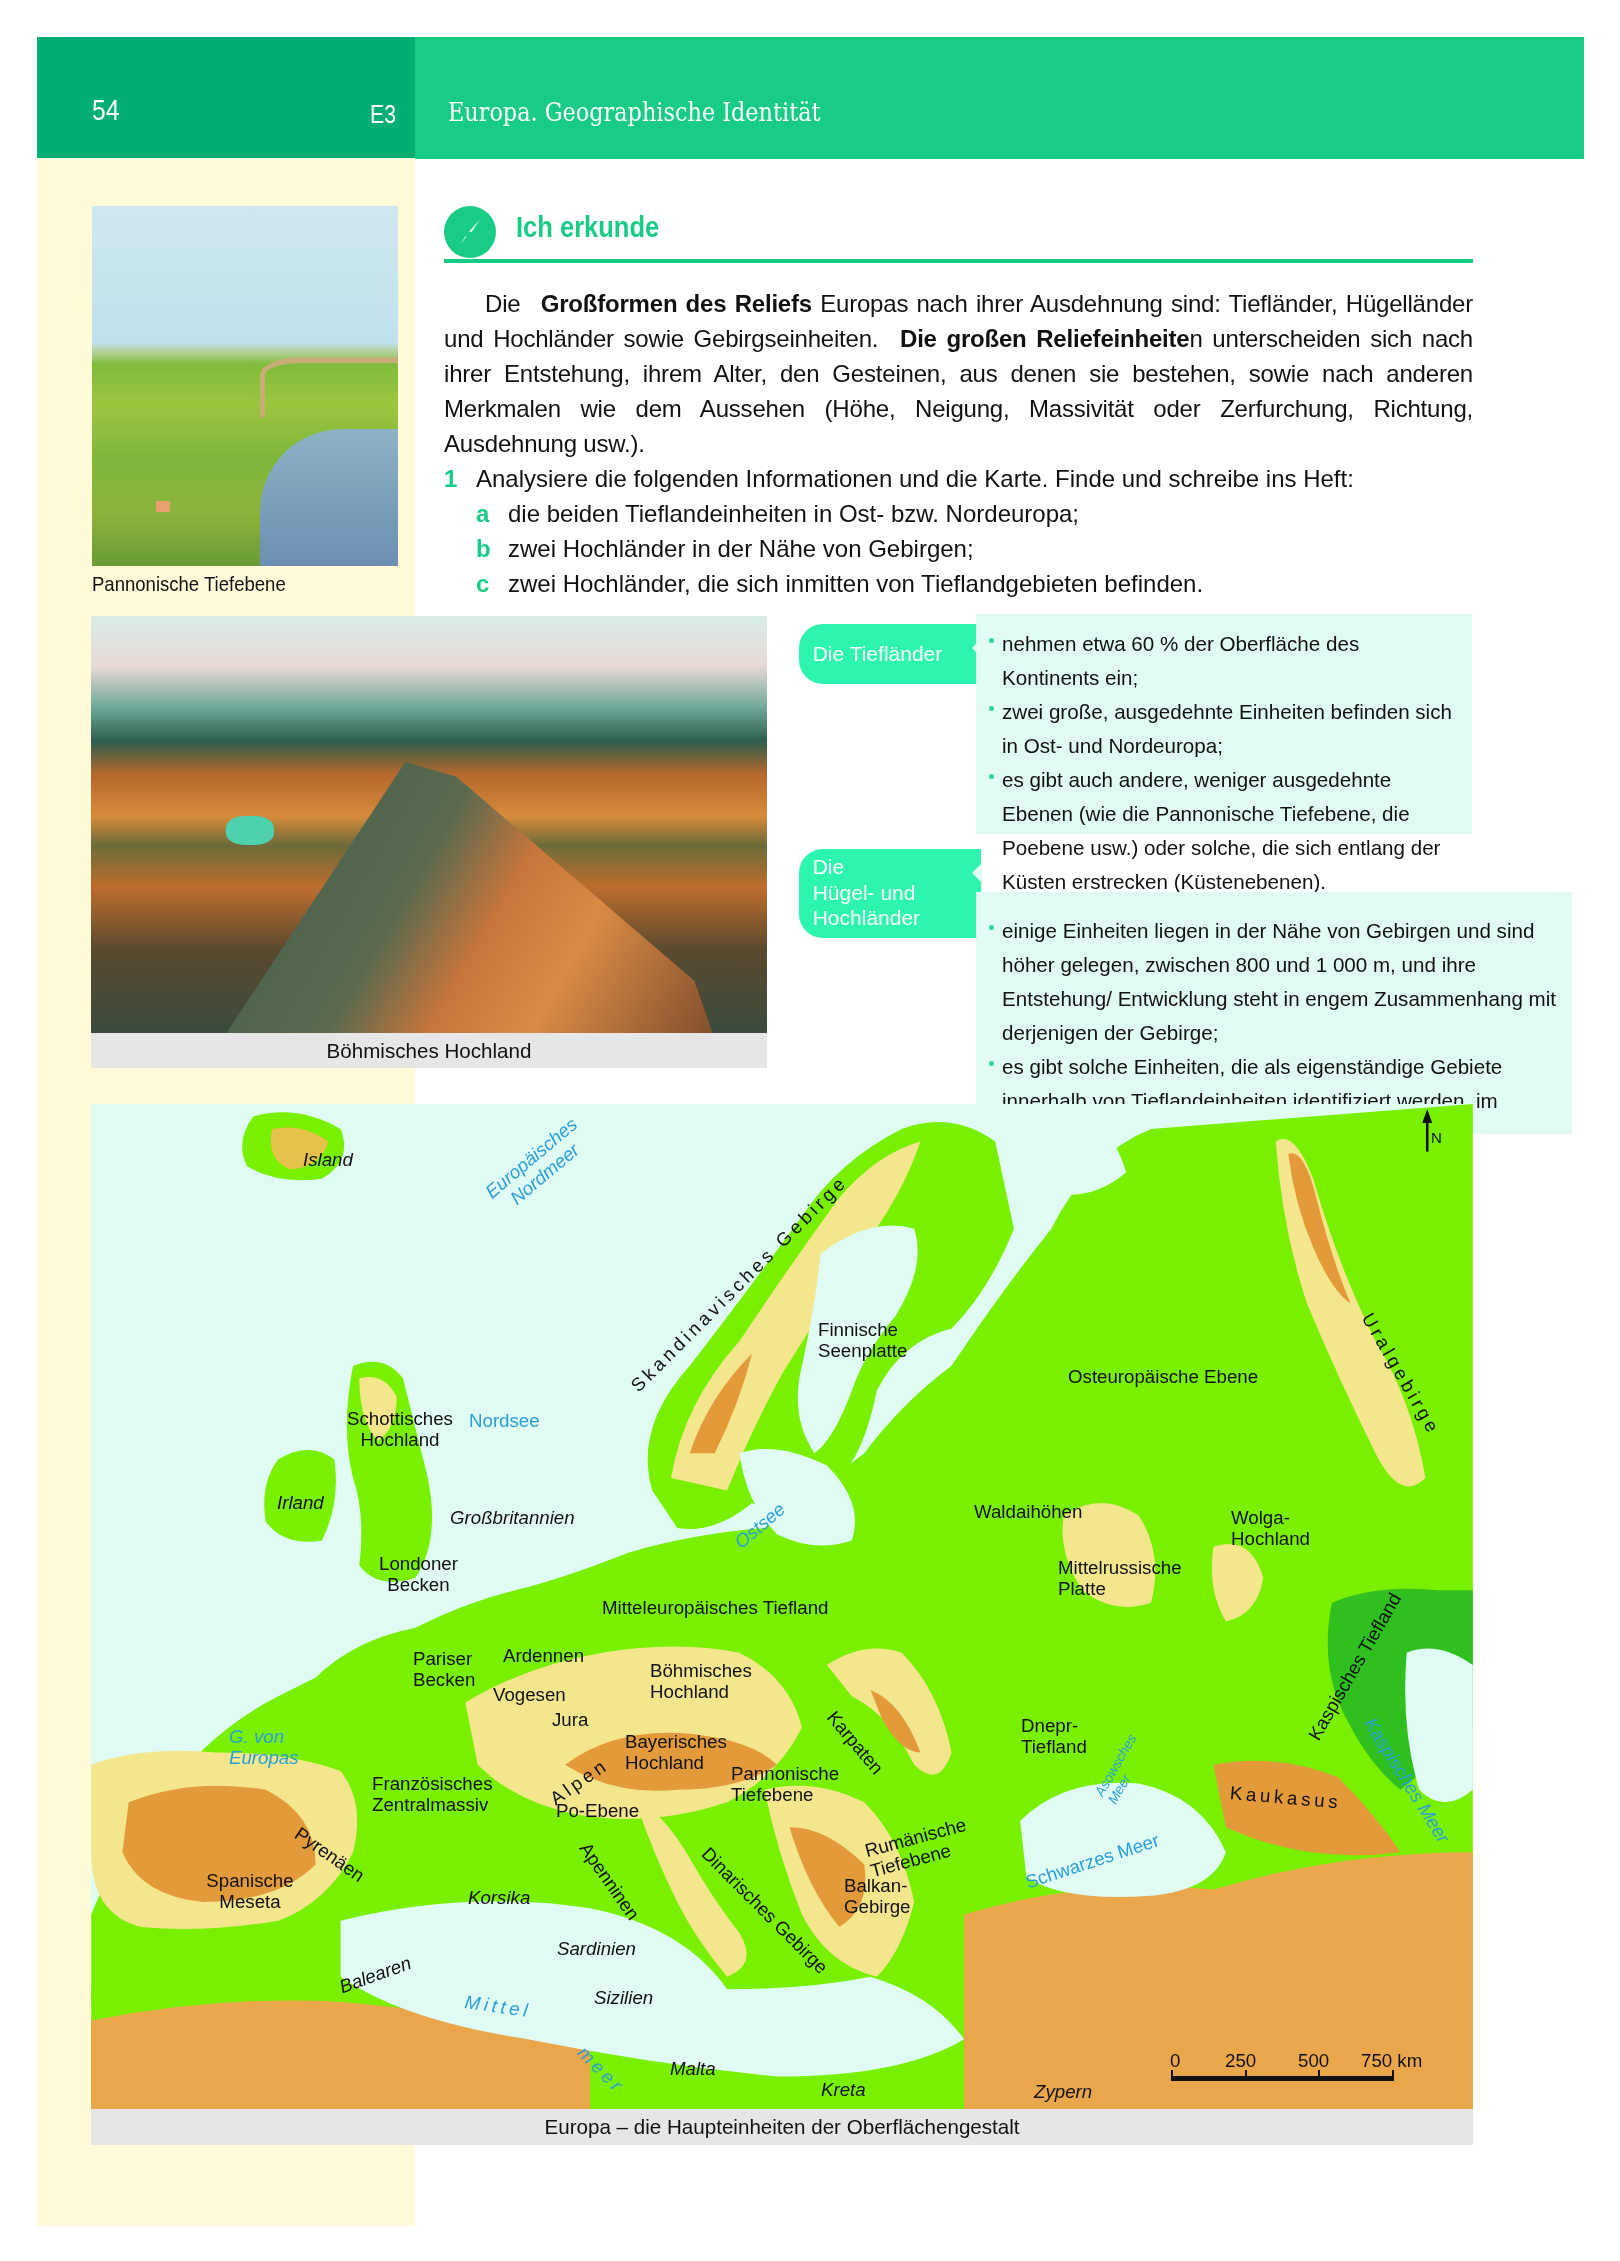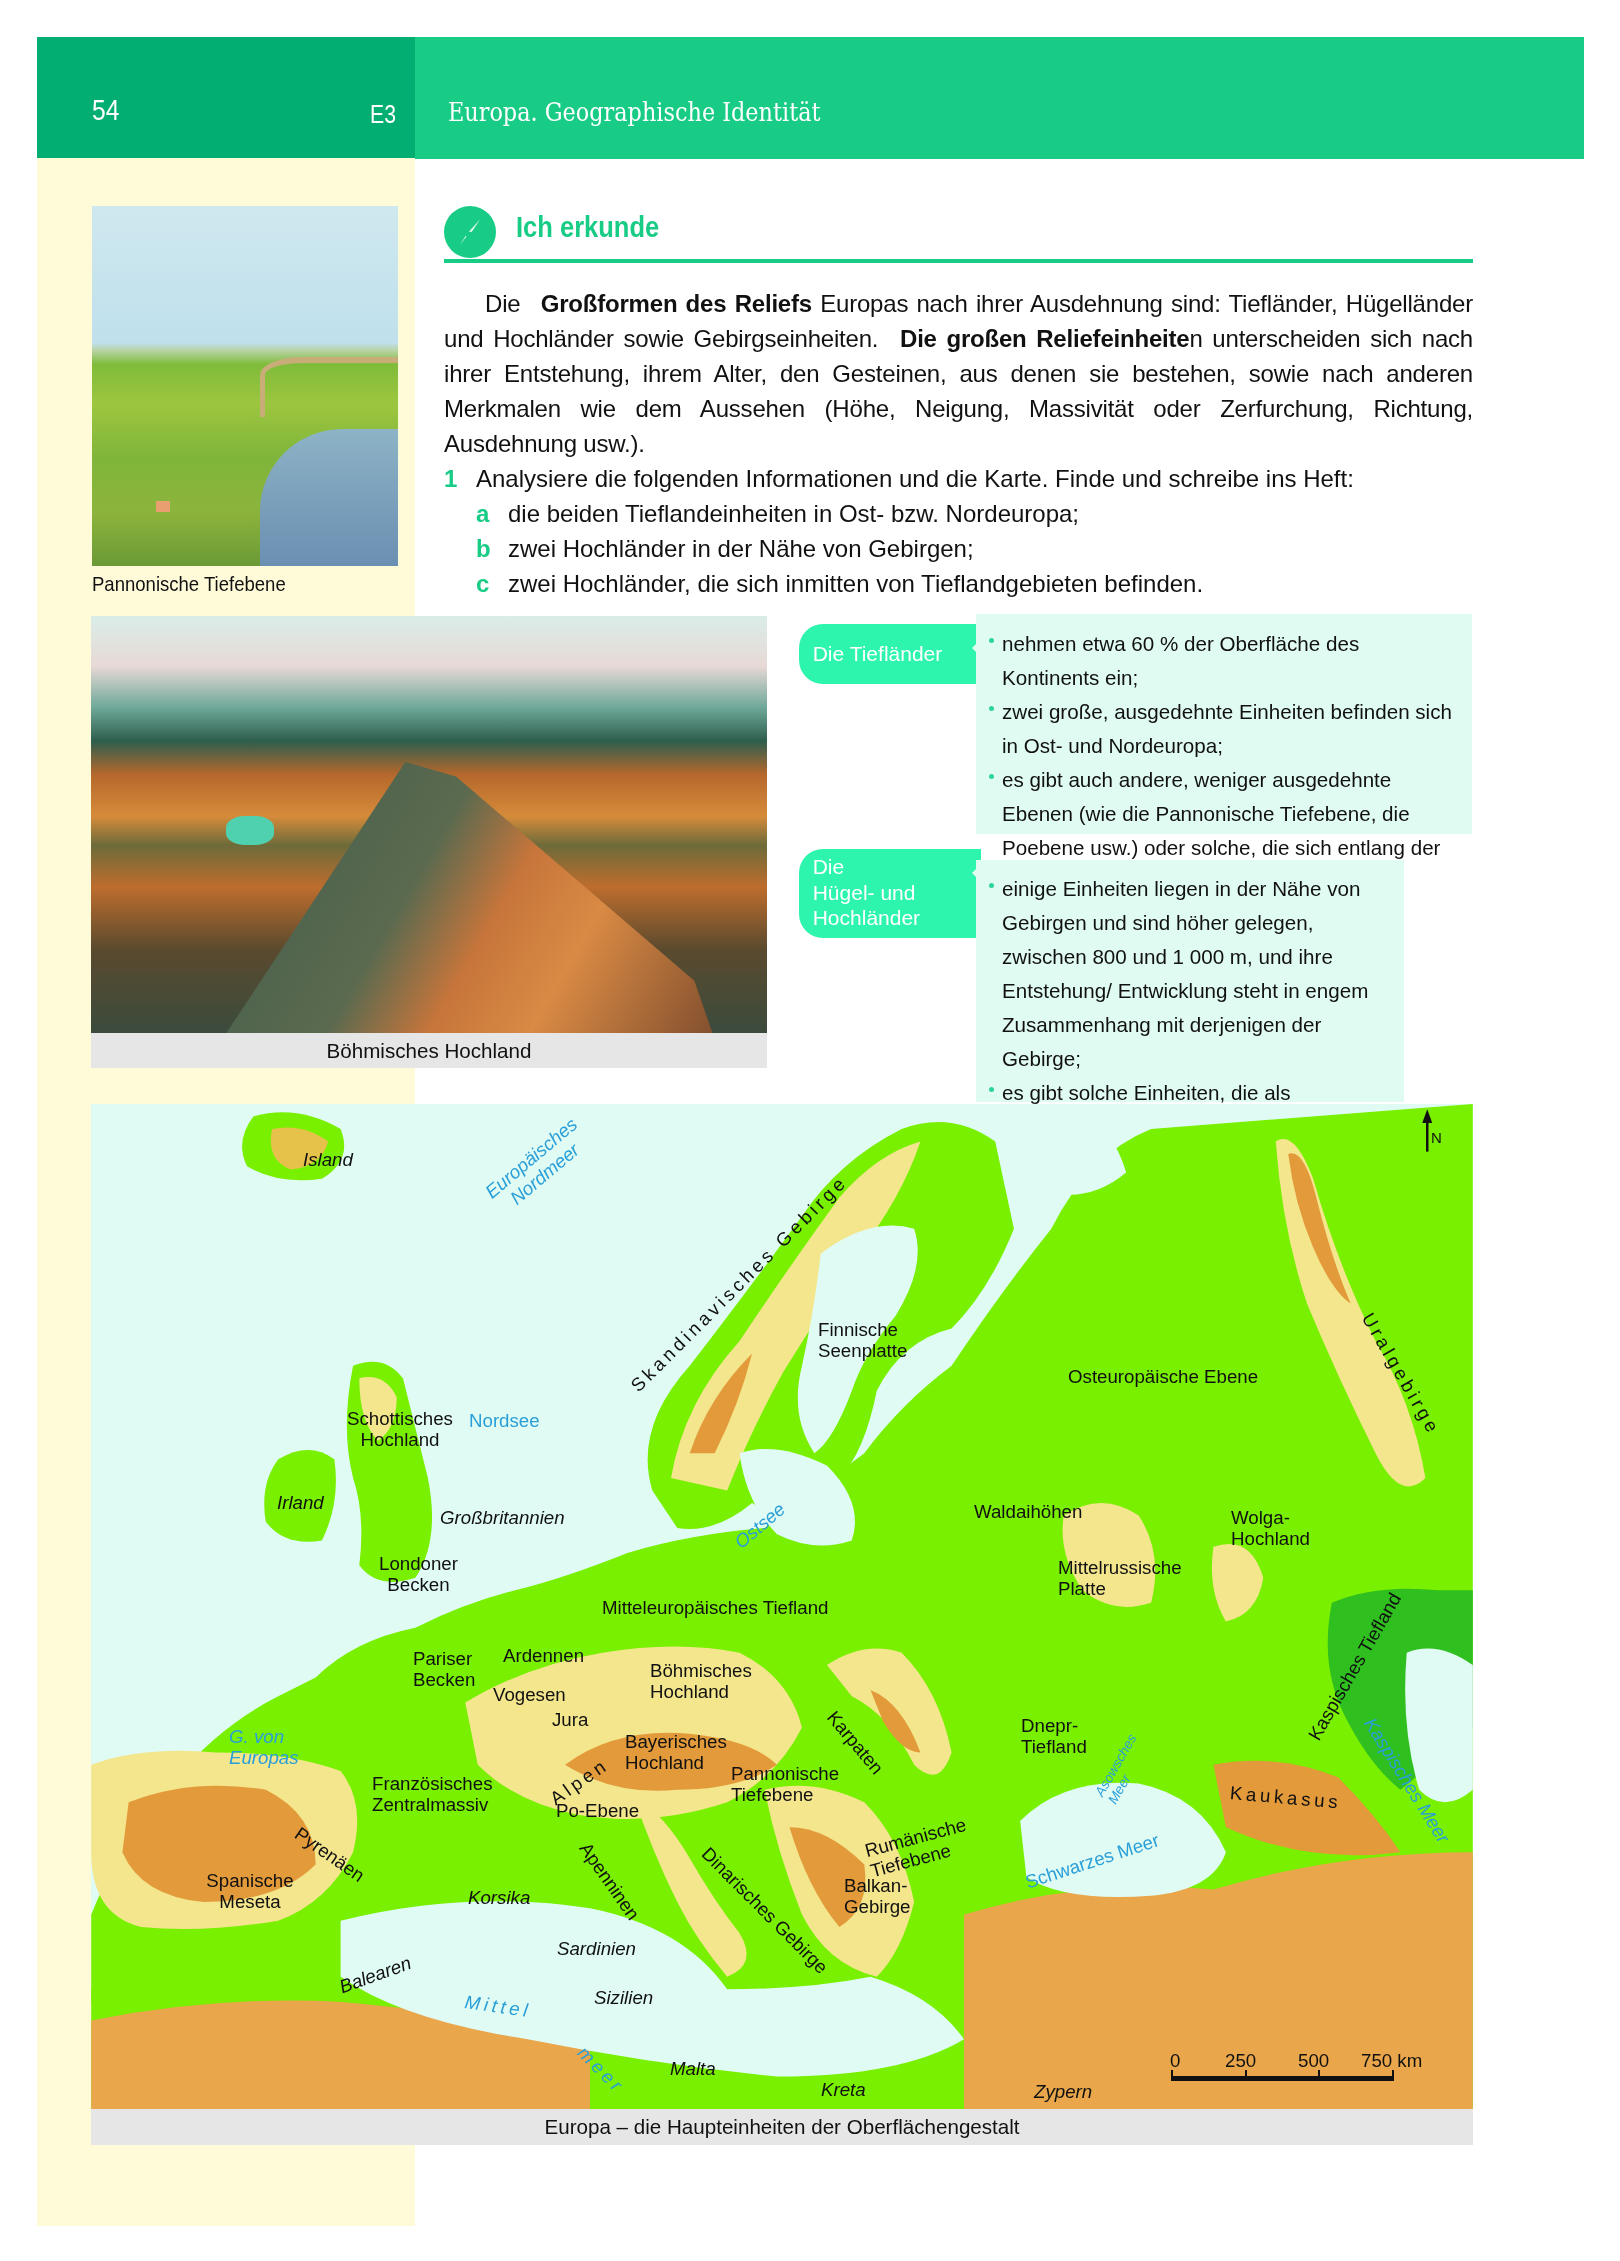--- a/index.html
+++ b/index.html
@@ -121,21 +121,21 @@
     <li>zwei große, ausgedehnte Einheiten befinden sich in Ost- und Nordeuropa;</li>
     <li>es gibt auch andere, weniger ausgedehnte Ebenen (wie die Pannonische Tiefebene, die Poebene usw.) oder solche, die sich entlang der Küsten erstrecken (Küstenebenen).</li>
   </ul>
 </div>
 
 <div class="abs tag" style="left:799px;top:849px;width:182px;height:89px;padding-top:5px;">
   <div>Die</div>
   <div>Hügel- und</div>
   <div>Hochländer</div>
 </div>
-<div class="abs box" style="left:976px;top:860px;width:428px;height:242px;padding-top:12px;">
+<div class="abs box" style="left:976px;top:892px;width:596px;height:242px;padding-top:22px;">
   <ul>
     <li>einige Einheiten liegen in der Nähe von Gebirgen und sind höher gelegen, zwischen 800 und 1 000 m, und ihre Entstehung/ Entwicklung steht in engem Zusammenhang mit derjenigen der Gebirge;</li>
     <li>es gibt solche Einheiten, die als eigenständige Gebiete innerhalb von Tieflandeinheiten identifiziert werden, im Allgemeinen mit Höhen unter 500 m.</li>
   </ul>
 </div>
 
 <div class="abs map">
   <svg width="1382" height="1005" viewBox="0 0 2216 1612">
 
     <path d="M260 20 Q330 0 400 40 Q420 90 370 120 Q300 130 250 100 Q230 60 260 20Z" fill="#78f000"></path>
@@ -193,21 +193,21 @@
 
   <span class="lbl it" style="left:212px;top:45px;">Island</span>
   <span class="lbl it sea" style="left:399px;top:81px;transform:rotate(-40deg);transform-origin:left;width:125px;white-space:normal;text-align:center;">Europäisches Nordmeer</span>
   <span class="lbl sp" style="left:543px;top:274px;transform:rotate(-45deg);transform-origin:left;font-size:18.7px;">Skandinavisches Gebirge</span>
   <span class="lbl" style="left:727px;top:215px;width:106px;white-space:normal;">Finnische Seenplatte</span>
   <span class="lbl" style="left:977px;top:262px;">Osteuropäische Ebene</span>
   <span class="lbl sp" style="left:1276px;top:200px;transform:rotate(60deg);transform-origin:left;">Uralgebirge</span>
   <span class="lbl" style="left:253px;top:304px;width:112px;white-space:normal;text-align:center;">Schottisches Hochland</span>
   <span class="lbl sea" style="left:378px;top:306px;">Nordsee</span>
   <span class="lbl it" style="left:186px;top:388px;">Irland</span>
-  <span class="lbl it" style="left:349px;top:403px;">Großbritannien</span>
+  <span class="lbl it" style="left:359px;top:403px;">Großbritannien</span>
   <span class="lbl it sea" style="left:646px;top:430px;transform:rotate(-40deg);transform-origin:left;">Ostsee</span>
   <span class="lbl" style="left:883px;top:397px;">Waldaihöhen</span>
   <span class="lbl" style="left:1108px;top:403px;width:87px;white-space:normal;margin-left:32px;">Wolga-Hochland</span>
   <span class="lbl" style="left:287px;top:449px;width:81px;white-space:normal;text-align:center;">Londoner Becken</span>
   <span class="lbl" style="left:967px;top:453px;width:125px;white-space:normal;">Mittelrussische Platte</span>
   <span class="lbl" style="left:511px;top:493px;">Mitteleuropäisches Tiefland</span>
   <span class="lbl" style="left:1222px;top:624px;transform:rotate(-60deg);transform-origin:left;">Kaspisches Tiefland</span>
   <span class="lbl" style="left:322px;top:544px;width:69px;white-space:normal;">Pariser Becken</span>
   <span class="lbl" style="left:412px;top:541px;">Ardennen</span>
   <span class="lbl" style="left:559px;top:556px;width:112px;white-space:normal;">Böhmisches Hochland</span>

